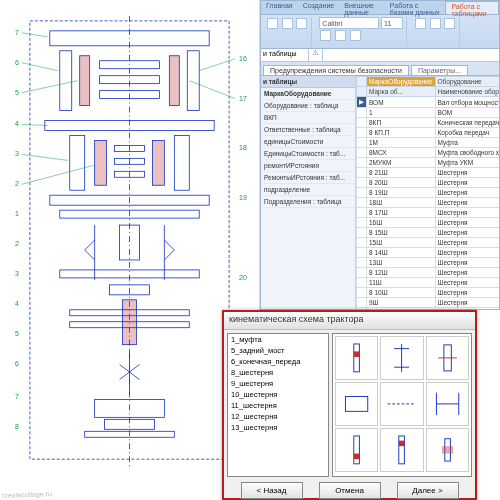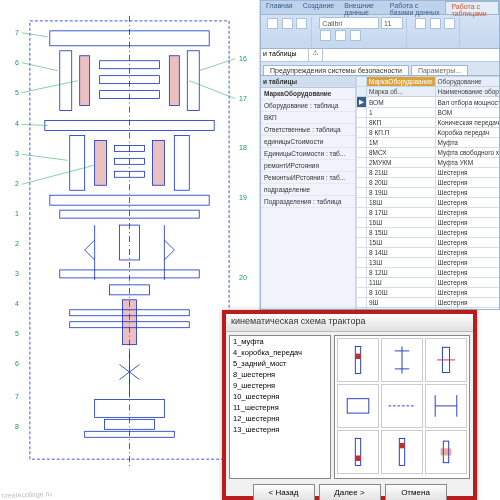--- a/index.html
+++ b/index.html
@@ -26,29 +26,29 @@
 .nav-hdr{background:#d0ddee;padding:2px;font-weight:bold;border-bottom:1px solid #b5c9e1}
 .nav-item{padding:2px 3px;border-bottom:1px solid #e2e9f3;white-space:nowrap;overflow:hidden;text-overflow:ellipsis;cursor:pointer}
 .nav-item.bold{font-weight:bold}
 .grid{position:absolute;left:95px;top:75px;width:145px;height:235px;background:#fff;overflow:hidden}
 .grid table{border-collapse:collapse;width:100%;font-size:6.5px}
 .grid th{background:#e8eef7;border:1px solid #c5d4e6;padding:1px 2px;font-weight:normal;color:#444;text-align:left;white-space:nowrap}
 .grid th.mark{background:#d9a23d;color:#fff}
 .grid td{border:1px solid #d5dfec;padding:1px 2px;white-space:nowrap;overflow:hidden;color:#333}
 .grid tr.sel td:first-child{background:#3b5d8a;color:#fff}
 .row-mark{width:10px;text-align:center;color:#888}
-.dialog{position:absolute;left:222px;top:310px;width:255px;height:190px;background:#f0f0f0;border:4px solid #b91c1c;box-shadow:0 0 4px rgba(0,0,0,0.3)}
+.dialog{position:absolute;left:222px;top:310px;width:255px;height:190px;background:#f0f0f0;border:2px solid #b91c1c;box-shadow:0 0 4px rgba(0,0,0,0.3)}
 .dlg-title{height:18px;background:linear-gradient(#fdfdfd,#e0e0e0);border-bottom:1px solid #bbb;padding:2px 5px;font-size:9px;color:#333}
 .dlg-body{display:flex;height:150px}
 .dlg-list{width:102px;background:#fff;border:1px solid #888;margin:3px;overflow-y:auto;font-size:7.5px}
 .dlg-list-item{padding:1px 3px;white-space:nowrap;cursor:pointer}
 .dlg-thumbs{flex:1;background:#fff;border:1px solid #888;margin:3px 3px 3px 0;display:grid;grid-template-columns:repeat(3,1fr);grid-auto-rows:44px;gap:2px;padding:2px;overflow:hidden}
 .thumb{border:1px solid #ccc;background:#fff;display:flex;align-items:center;justify-content:center}
 .thumb svg{width:90%;height:90%}
-.dlg-btns{display:flex;justify-content:center;gap:4px;padding:2px}
+.dlg-btns{display:flex;justify-content:center;gap:16px;padding:2px}
 .dlg-btn{width:62px;height:17px;background:linear-gradient(#fdfdfd,#e3e3e3);border:1px solid #888;font-size:8px;cursor:pointer}
 </style>
 </head>
 <body>
 
 <div class="cad-area">
 <svg viewBox="0 0 260 500">
 <g stroke="#1030c0" stroke-width="0.8" fill="none">
 <rect x="30" y="20" width="200" height="440" stroke-dasharray="3,2"></rect>
 <line x1="130" y1="15" x2="130" y2="470" stroke-dasharray="6,3,1,3"></line>
@@ -301,22 +301,22 @@
         </tbody>
 </table>
 </div>
 </div>
 
 <div class="dialog">
 <div class="dlg-title">кинематическая схема трактора</div>
 <div class="dlg-body">
 <div class="dlg-list" id="dlg-list">
         <div class="dlg-list-item">1_муфта</div>
-        <div class="dlg-list-item">4_коробка_передач</div>
         <div class="dlg-list-item">5_задний_мост</div>
+        <div class="dlg-list-item">6_конечная_переда</div>
         <div class="dlg-list-item">8_шестерня</div>
         <div class="dlg-list-item">9_шестерня</div>
         <div class="dlg-list-item">10_шестерня</div>
         <div class="dlg-list-item">11_шестерня</div>
         <div class="dlg-list-item">12_шестерня</div>
         <div class="dlg-list-item">13_шестерня</div>
       </div>
 <div class="dlg-thumbs">
 <div class="thumb">
           <svg viewBox="0 0 40 40">
@@ -369,16 +369,16 @@
 <div class="thumb">
           <svg viewBox="0 0 40 40">
             <rect x="17" y="8" width="6" height="24" fill="none" stroke="#1030c0"></rect>
             <rect x="14" y="16" width="12" height="8" fill="#c03030" fill-opacity="0.4"></rect>
           </svg>
         </div>
 </div>
 </div>
 <div class="dlg-btns">
 <button class="dlg-btn">&lt; Назад</button>
+<button class="dlg-btn">Отмена</button>
 <button class="dlg-btn">Далее &gt;</button>
-<button class="dlg-btn">Отмена</button>
 </div>
 </div>
 
 </body></html>

